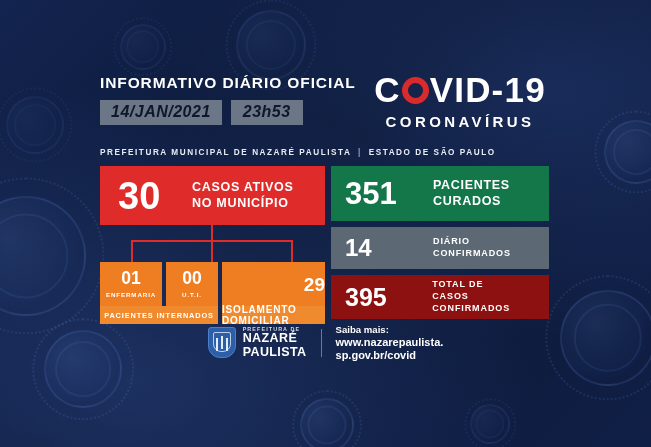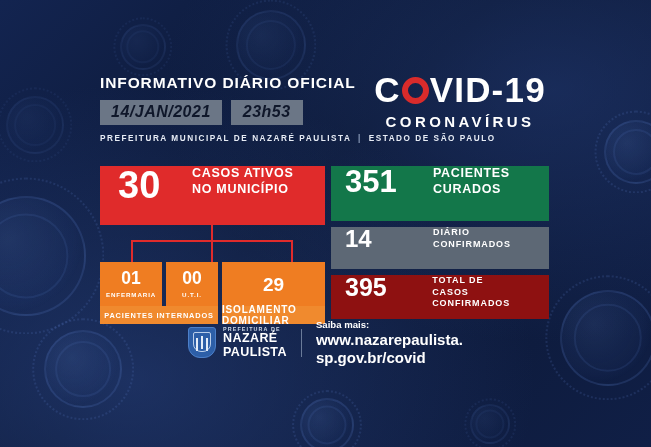--- a/index.html
+++ b/index.html
@@ -66,21 +66,21 @@
     background: #6b7686;
     color: #0f172a;
     font-size: 16px;
     font-weight: bold;
     font-style: italic;
     letter-spacing: .5px;
     padding: 3px 11px 4px;
   }
   .chip.time { padding: 3px 12px 4px; }
   .hdr-sub {
-    margin-top: 9px;
+    margin-top: 23px;
     color: #e7ecf5;
     font-size: 8.2px;
     font-weight: bold;
     letter-spacing: 1.55px;
     white-space: nowrap;
   }
   .hdr-sub .bar { color: #8fa0bd; padding: 0 3px; }
 
   .hdr-right {
     position: absolute;
@@ -112,20 +112,21 @@
     letter-spacing: 3.4px;
     white-space: nowrap;
   }
 
   
   .cards { position: absolute; left: 0; top: 166px; width: 651px; }
 
   .card {
     position: absolute;
     display: flex;
+    align-items: center;
     color: #fff;
   }
   .big-num { font-weight: bold; line-height: 1; }
 
   
   .c-active {
     left: 100px; top: 0;
     width: 225px; height: 59px;
     background: #e02b2b;
     padding-left: 18px;
@@ -159,21 +160,21 @@
     flex-direction: column;
     justify-content: center;
     align-items: center;
   }
   .c-small .big-num { font-size: 17.5px; }
   .c-small .sub {
     font-size: 6.2px; font-weight: bold; letter-spacing: .9px; margin-top: 3px;
   }
   .c-enf { left: 100px; top: 96px; width: 62px; }
   .c-uti { left: 166px; top: 96px; width: 52px; }
-  .c-iso { left: 222px; top: 96px; width: 103px; }
+  .c-iso { left: 222px; top: 96px; width: 103px; align-items: flex-end; }
   .c-iso .big-num { font-size: 19px; }
 
   .bar-internados {
     position: absolute;
     left: 100px; top: 140px;
     width: 118px; height: 18px;
     background: #f08a2e;
     color: #fff;
     font-size: 7.4px; font-weight: bold; letter-spacing: .85px;
     display: flex; align-items: center; justify-content: center;
@@ -248,21 +249,21 @@
   .logo-text { line-height: 1.08; }
   .logo-pref {
     color: #cfd9e8; font-size: 5.4px; font-weight: bold; letter-spacing: 1.1px;
   }
   .logo-city {
     color: #ffffff; font-size: 12.5px; font-weight: bold; letter-spacing: .4px;
   }
   .divider { width: 1px; height: 28px; background: #6a7b99; }
   .saiba { line-height: 1.2; }
   .saiba .t1 { color: #ffffff; font-size: 9.6px; font-weight: bold; }
-  .saiba .t2 { color: #ffffff; font-size: 15px; font-weight: bold; }
+  .saiba .t2 { color: #ffffff; font-size: 11px; font-weight: bold; }
 </style>
 </head>
 <body>
 
 <div id="poster">
 
   <div class="virus v1"></div>
   <div class="virus v2"></div>
   <div class="virus v3"></div>
   <div class="virus v4"></div>

